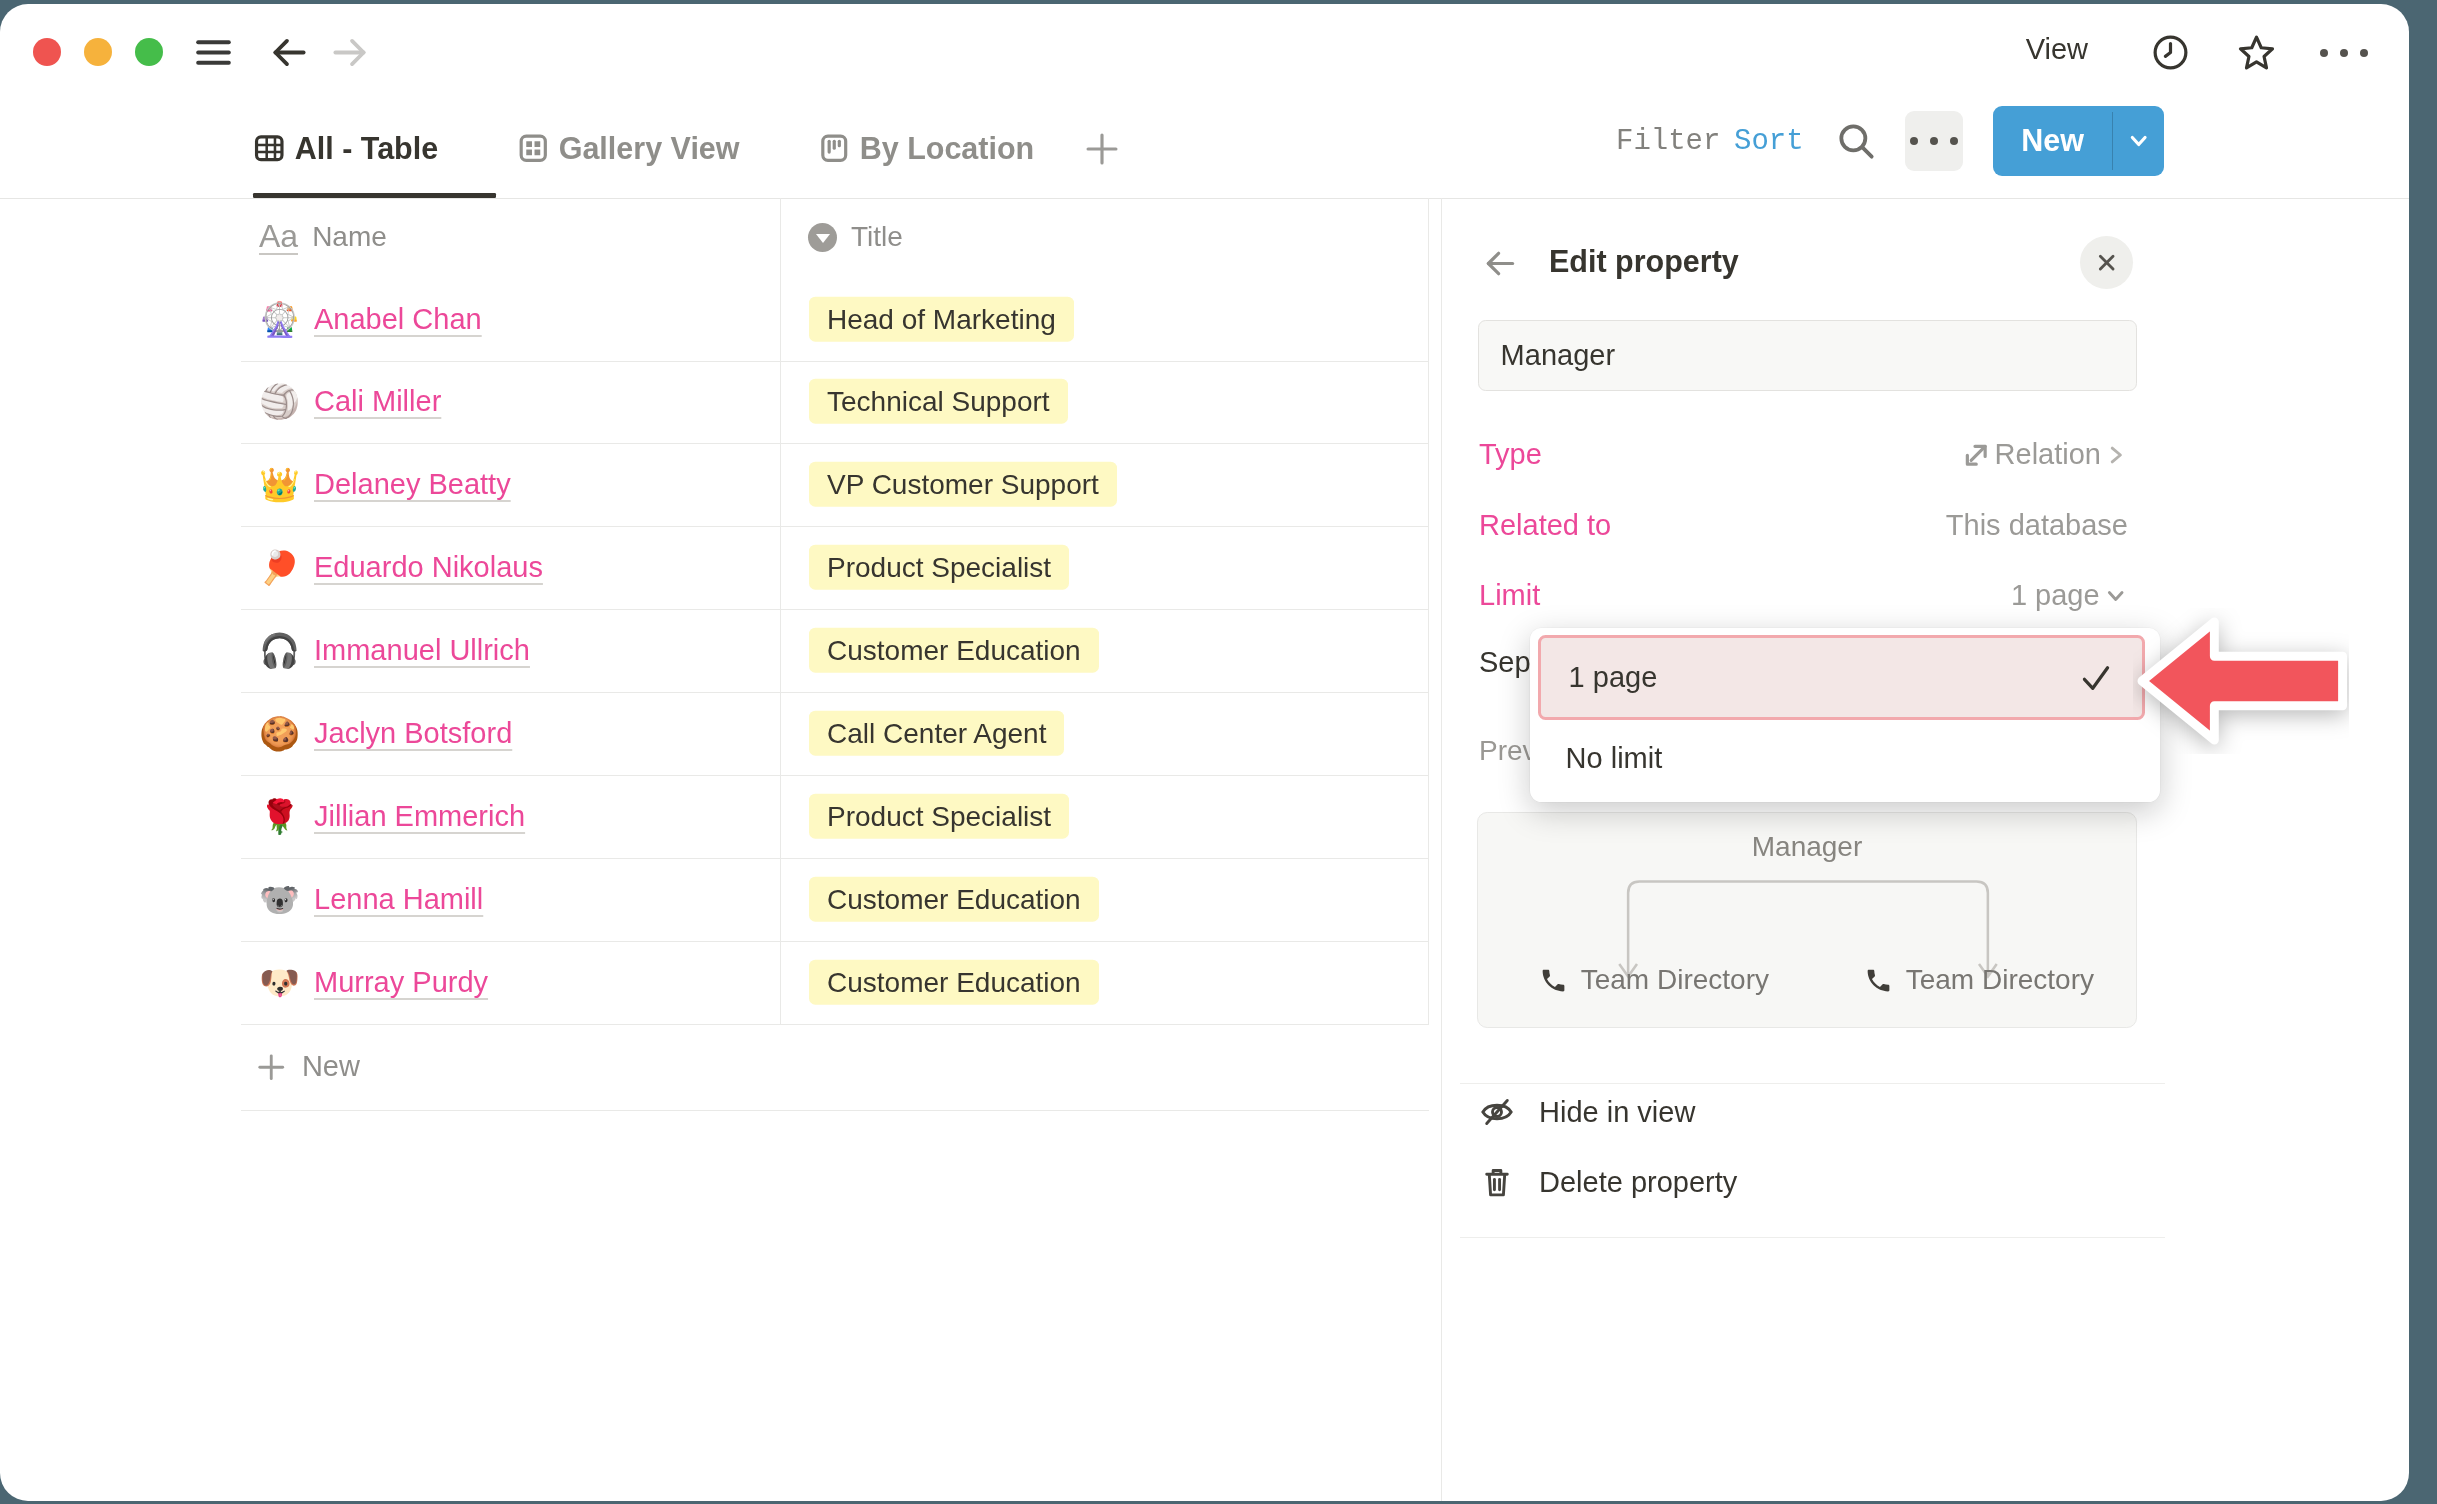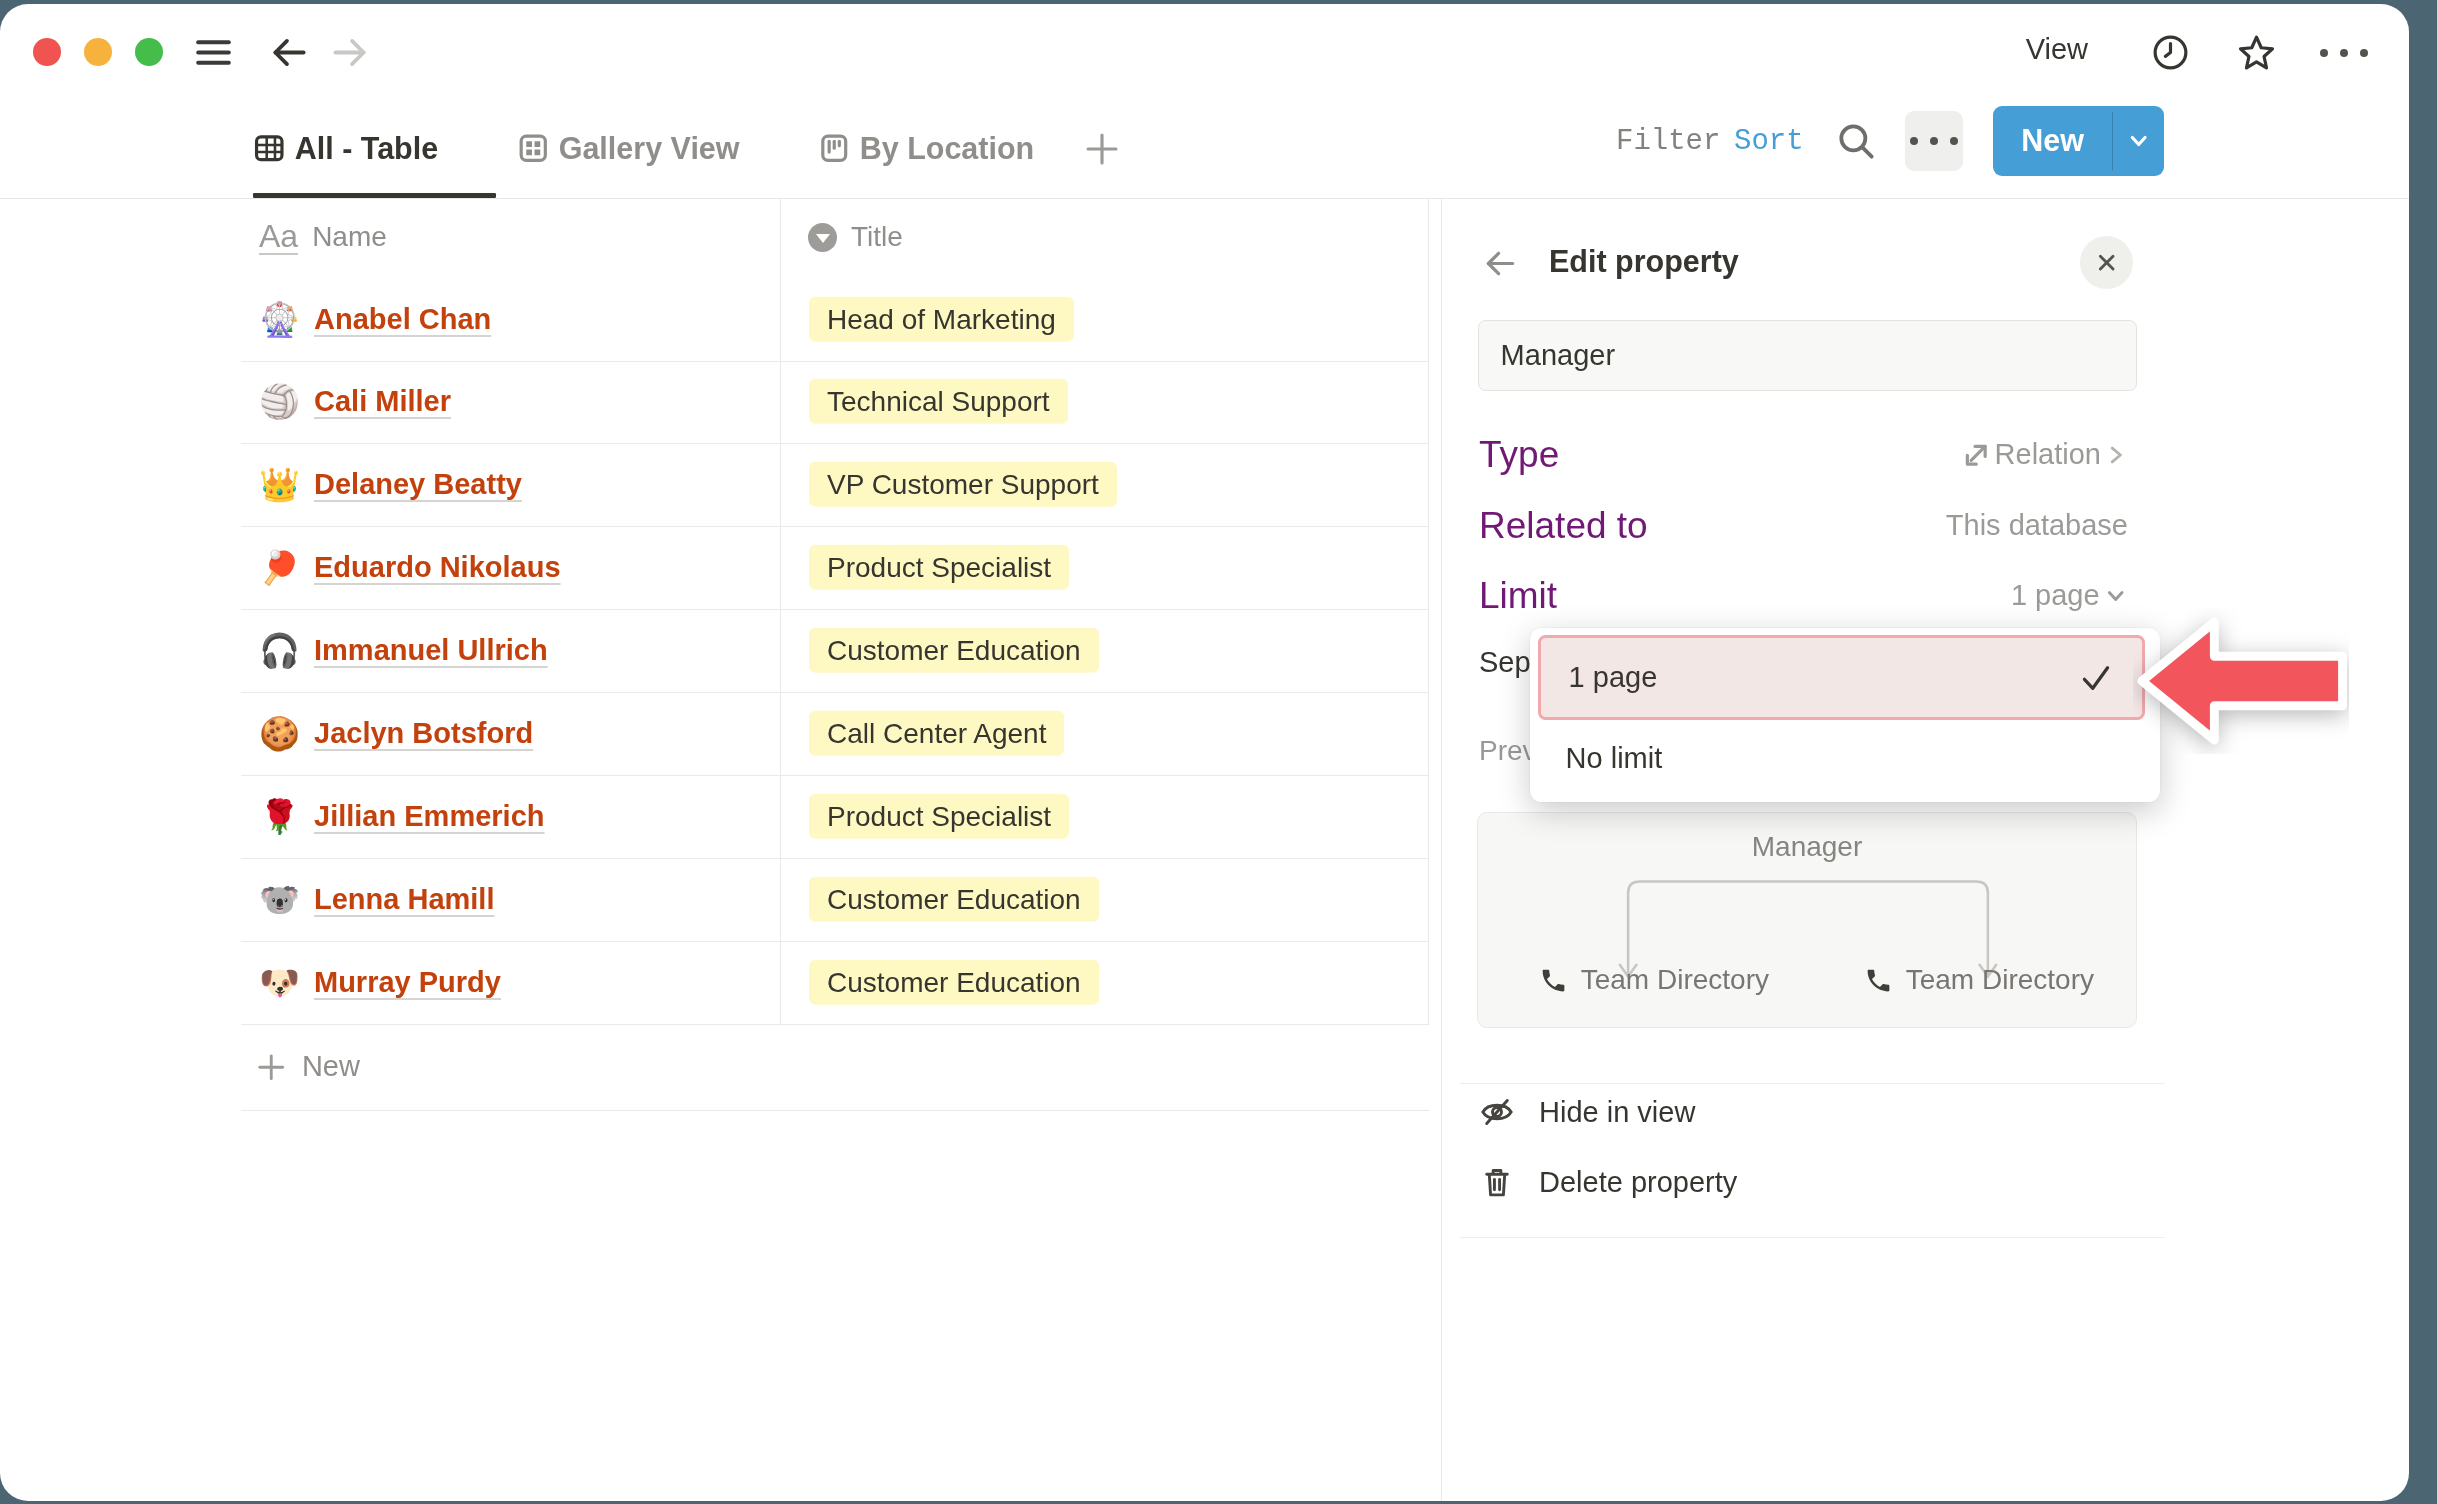--- a/index.html
+++ b/index.html
@@ -35,32 +35,32 @@
   .new-btn .split{width:1.3px;background:rgba(0,0,0,.18);margin:6.3px 0;}
   .new-btn .chev{flex:1;display:flex;align-items:center;justify-content:center;}
   
   .th{position:absolute;top:194px;height:79px;display:flex;align-items:center;gap:14px;color:#8f8e8b;font-size:28px;}
   .aa-icon{font-size:32px;color:#9b9a97;border-bottom:2.5px solid #c9c7c3;line-height:1.05;}
   .sel-icon{width:29px;height:29px;border-radius:50%;background:#9e9c98;display:flex;align-items:center;justify-content:center;}
   .sel-icon b{width:0;height:0;border-left:7px solid transparent;border-right:7px solid transparent;border-top:9.5px solid #fff;margin-top:2.5px;}
   .trow{position:absolute;left:241px;width:1188px;height:83px;border-bottom:1.3px solid #e9e9e7;}
   .trow .namecell{position:absolute;left:18px;top:0;height:100%;display:flex;align-items:center;gap:14px;}
   .trow .emoji{font-size:33px;width:41px;text-align:center;}
-  .trow .pname{font-size:29px;font-weight:700;color:#c2410c;text-decoration:underline;text-decoration-color:#d6d4d0;text-decoration-thickness:1.9px;text-underline-offset:6.3px;}
+  .trow .pname{font-size:29px;font-weight:400;color:#ec4899;text-decoration:underline;text-decoration-color:#d6d4d0;text-decoration-thickness:1.9px;text-underline-offset:6.3px;}
   .trow .tag{position:absolute;left:568px;top:50%;transform:translateY(-50%);background:#fef9c3;border-radius:6.3px;padding:6.3px 18px;font-size:28px;color:#37352f;white-space:nowrap;}
   .col-divider{position:absolute;left:780px;top:194px;width:1.3px;height:827px;background:#e9e9e7;}
   .table-right{position:absolute;left:1428px;top:194px;width:1.3px;height:827px;background:#e9e9e7;}
   .newrow{position:absolute;left:241px;top:1020px;width:1188px;height:87px;border-bottom:1.3px solid #e9e9e7;display:flex;align-items:center;gap:15.2px;color:#8f8e8b;font-size:29px;padding-left:15.2px;box-sizing:border-box;}
   
   .panel-divider{position:absolute;left:1441px;top:194px;width:1.3px;height:1303px;background:#e9e9e7;}
   .ptitle{position:absolute;left:1549px;top:240px;font-size:30.5px;font-weight:700;color:#37352f;}
   .pclose{position:absolute;left:2080px;top:232px;width:53px;height:53px;border-radius:50%;background:#efefec;display:flex;align-items:center;justify-content:center;}
   .pinput{position:absolute;left:1478px;top:316px;width:659px;height:71px;box-sizing:border-box;border:1.9px solid #e3e2df;border-radius:7.6px;background:#f8f8f6;font-size:29px;color:#37352f;padding:0 21.6px;font-family:inherit;outline:none;}
   .frow{position:absolute;left:1479px;width:649px;height:44px;display:flex;align-items:center;}
-  .frow .lbl{font-size:37px;color:#701a75;}
+  .frow .lbl{font-size:29px;color:#ec4899;}
   .frow .val{margin-left:auto;display:flex;align-items:center;gap:3px;font-size:29px;color:#9b9a97;justify-content:space-between;}
   .partial-dark{position:absolute;left:1479px;font-size:29px;color:#37352f;}
   .partial-gray{position:absolute;left:1479px;font-size:28px;color:#9a9894;}
   .popup{position:absolute;left:1530px;top:624px;width:630px;height:174px;background:#fff;border-radius:11.4px;box-shadow:0 9px 32px rgba(15,15,15,.22),0 0 0 0.6px rgba(15,15,15,.04);z-index:30;}
   .opt1{position:absolute;left:7.6px;top:7.6px;width:607px;height:85px;box-sizing:border-box;background:#f3e7e6;border:3.8px solid #f2a9ad;border-radius:7.6px;display:flex;align-items:center;padding:0 28px;font-size:29px;color:#37352f;}
   .opt2{position:absolute;left:7.6px;top:95px;width:607px;height:71px;display:flex;align-items:center;padding:0 28px;box-sizing:border-box;font-size:29px;color:#37352f;}
   .redarrow{position:absolute;left:2133px;top:604px;z-index:40;}
   .preview-box{position:absolute;left:1477px;top:808px;width:660px;height:216px;box-sizing:border-box;background:#f7f7f5;border:1.3px solid #e8e8e6;border-radius:10.2px;}
   .pv-root{position:absolute;left:0;top:18px;width:100%;text-align:center;font-size:28px;color:#878580;}
   .pv-item{position:absolute;bottom:30.5px;display:flex;align-items:center;gap:12.7px;font-size:28px;color:#787672;justify-content:center;}

